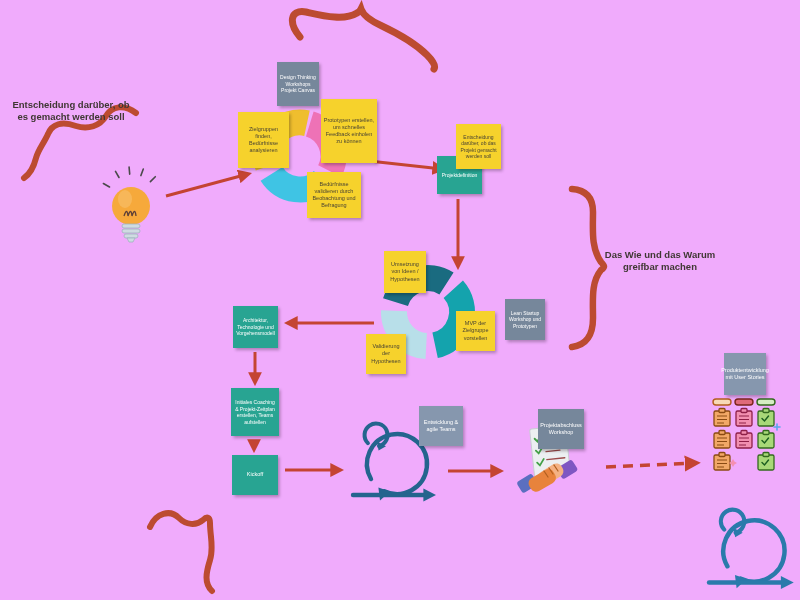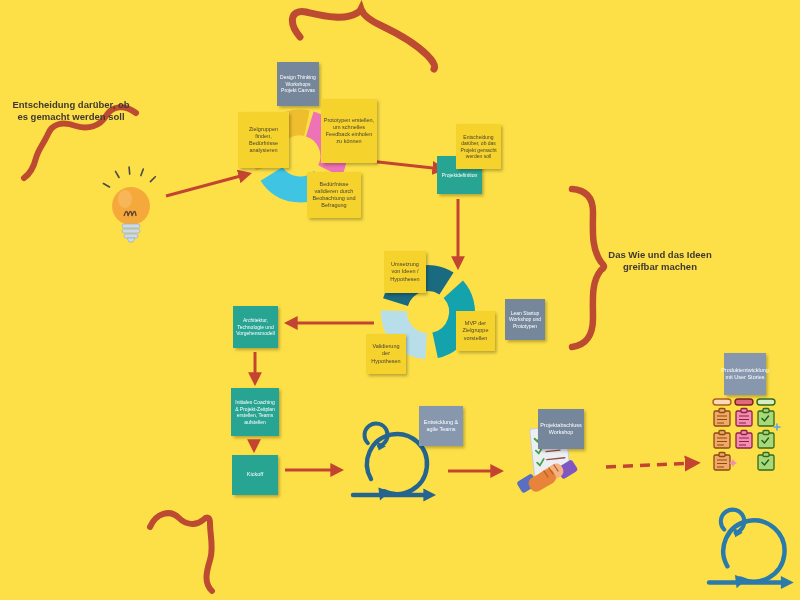--- a/index.html
+++ b/index.html
@@ -1,16 +1,16 @@
 <!DOCTYPE html>
 <html><head>
 <meta charset="utf-8">
 <style>
   html,body{margin:0;padding:0;background:#ffffff;}
-  #canvas{position:relative;width:800px;height:600px;background:#fde047;overflow:hidden;
+  #canvas{position:relative;width:800px;height:600px;background:#f0abfc;overflow:hidden;
           font-family:"Liberation Sans", sans-serif;}
   #vector-layer{position:absolute;left:0;top:0;z-index:1;}
   .note{position:absolute;z-index:2;display:flex;align-items:center;justify-content:center;
         text-align:center;padding:2px;box-sizing:border-box;font-size:5.5px;line-height:1.3;
         box-shadow:1.5px 2px 3px rgba(0,0,0,.28);word-wrap:break-word;}
   .note.yellow{background:#F6D22C;color:#4a4433;}
   .note.gray{background:#76879B;color:#ffffff;}
   .note.lightgray{background:#8697AE;color:#ffffff;}
   .note.teal{background:#28A492;color:#ffffff;}
   .heading{position:absolute;z-index:2;font-weight:bold;color:#3f3733;text-align:center;
@@ -177,21 +177,21 @@
         <g stroke="#5AA7E8" stroke-width="1.6" stroke-linecap="round">
           <line x1="66" y1="27" x2="66" y2="33"></line>
             <line x1="63" y1="30" x2="69" y2="30"></line>
         </g>
         <path d="M22,62 l1.4,2.6 2.6,1.4 -2.6,1.4 -1.4,2.6 -1.4,-2.6 -2.6,-1.4 2.6,-1.4 z" fill="#F48FB1"></path>
       </g>
     </g>
   </svg>
 
   <div class="heading" style="left:8px;top:99px;width:126px;">Entscheidung darüber, ob es gemacht werden soll</div>
-  <div class="heading" style="left:604px;top:249px;width:112px;">Das Wie und das Ideen greifbar machen</div>
+  <div class="heading" style="left:604px;top:249px;width:112px;">Das Wie und das Warum greifbar machen</div>
 
   <div class="note gray" style="left:277px;top:62px;width:42px;height:44px;font-size:5px;">Design Thinking Workshops Projekt Canvas</div>
   <div class="note yellow" style="left:238px;top:112px;width:51px;height:56px;">Zielgruppen finden, Bedürfnisse analysieren</div>
   <div class="note yellow" style="left:321px;top:99px;width:56px;height:64px;">Prototypen erstellen, um schnelles Feedback einholen zu können</div>
   <div class="note yellow" style="left:307px;top:172px;width:54px;height:46px;">Bedürfnisse validieren durch Beobachtung und Befragung</div>
   <div class="note teal" style="left:437px;top:156px;width:45px;height:38px;font-size:5px;">Projektdefinition</div>
   <div class="note yellow" style="left:456px;top:124px;width:45px;height:45px;font-size:5px;">Entscheidung darüber, ob das Projekt gemacht werden soll</div>
   <div class="note yellow" style="left:384px;top:251px;width:42px;height:42px;">Umsetzung von Ideen / Hypothesen</div>
   <div class="note yellow" style="left:456px;top:311px;width:39px;height:40px;">MVP der Zielgruppe vorstellen</div>
   <div class="note yellow" style="left:366px;top:334px;width:40px;height:40px;">Validierung der Hypothesen</div>

